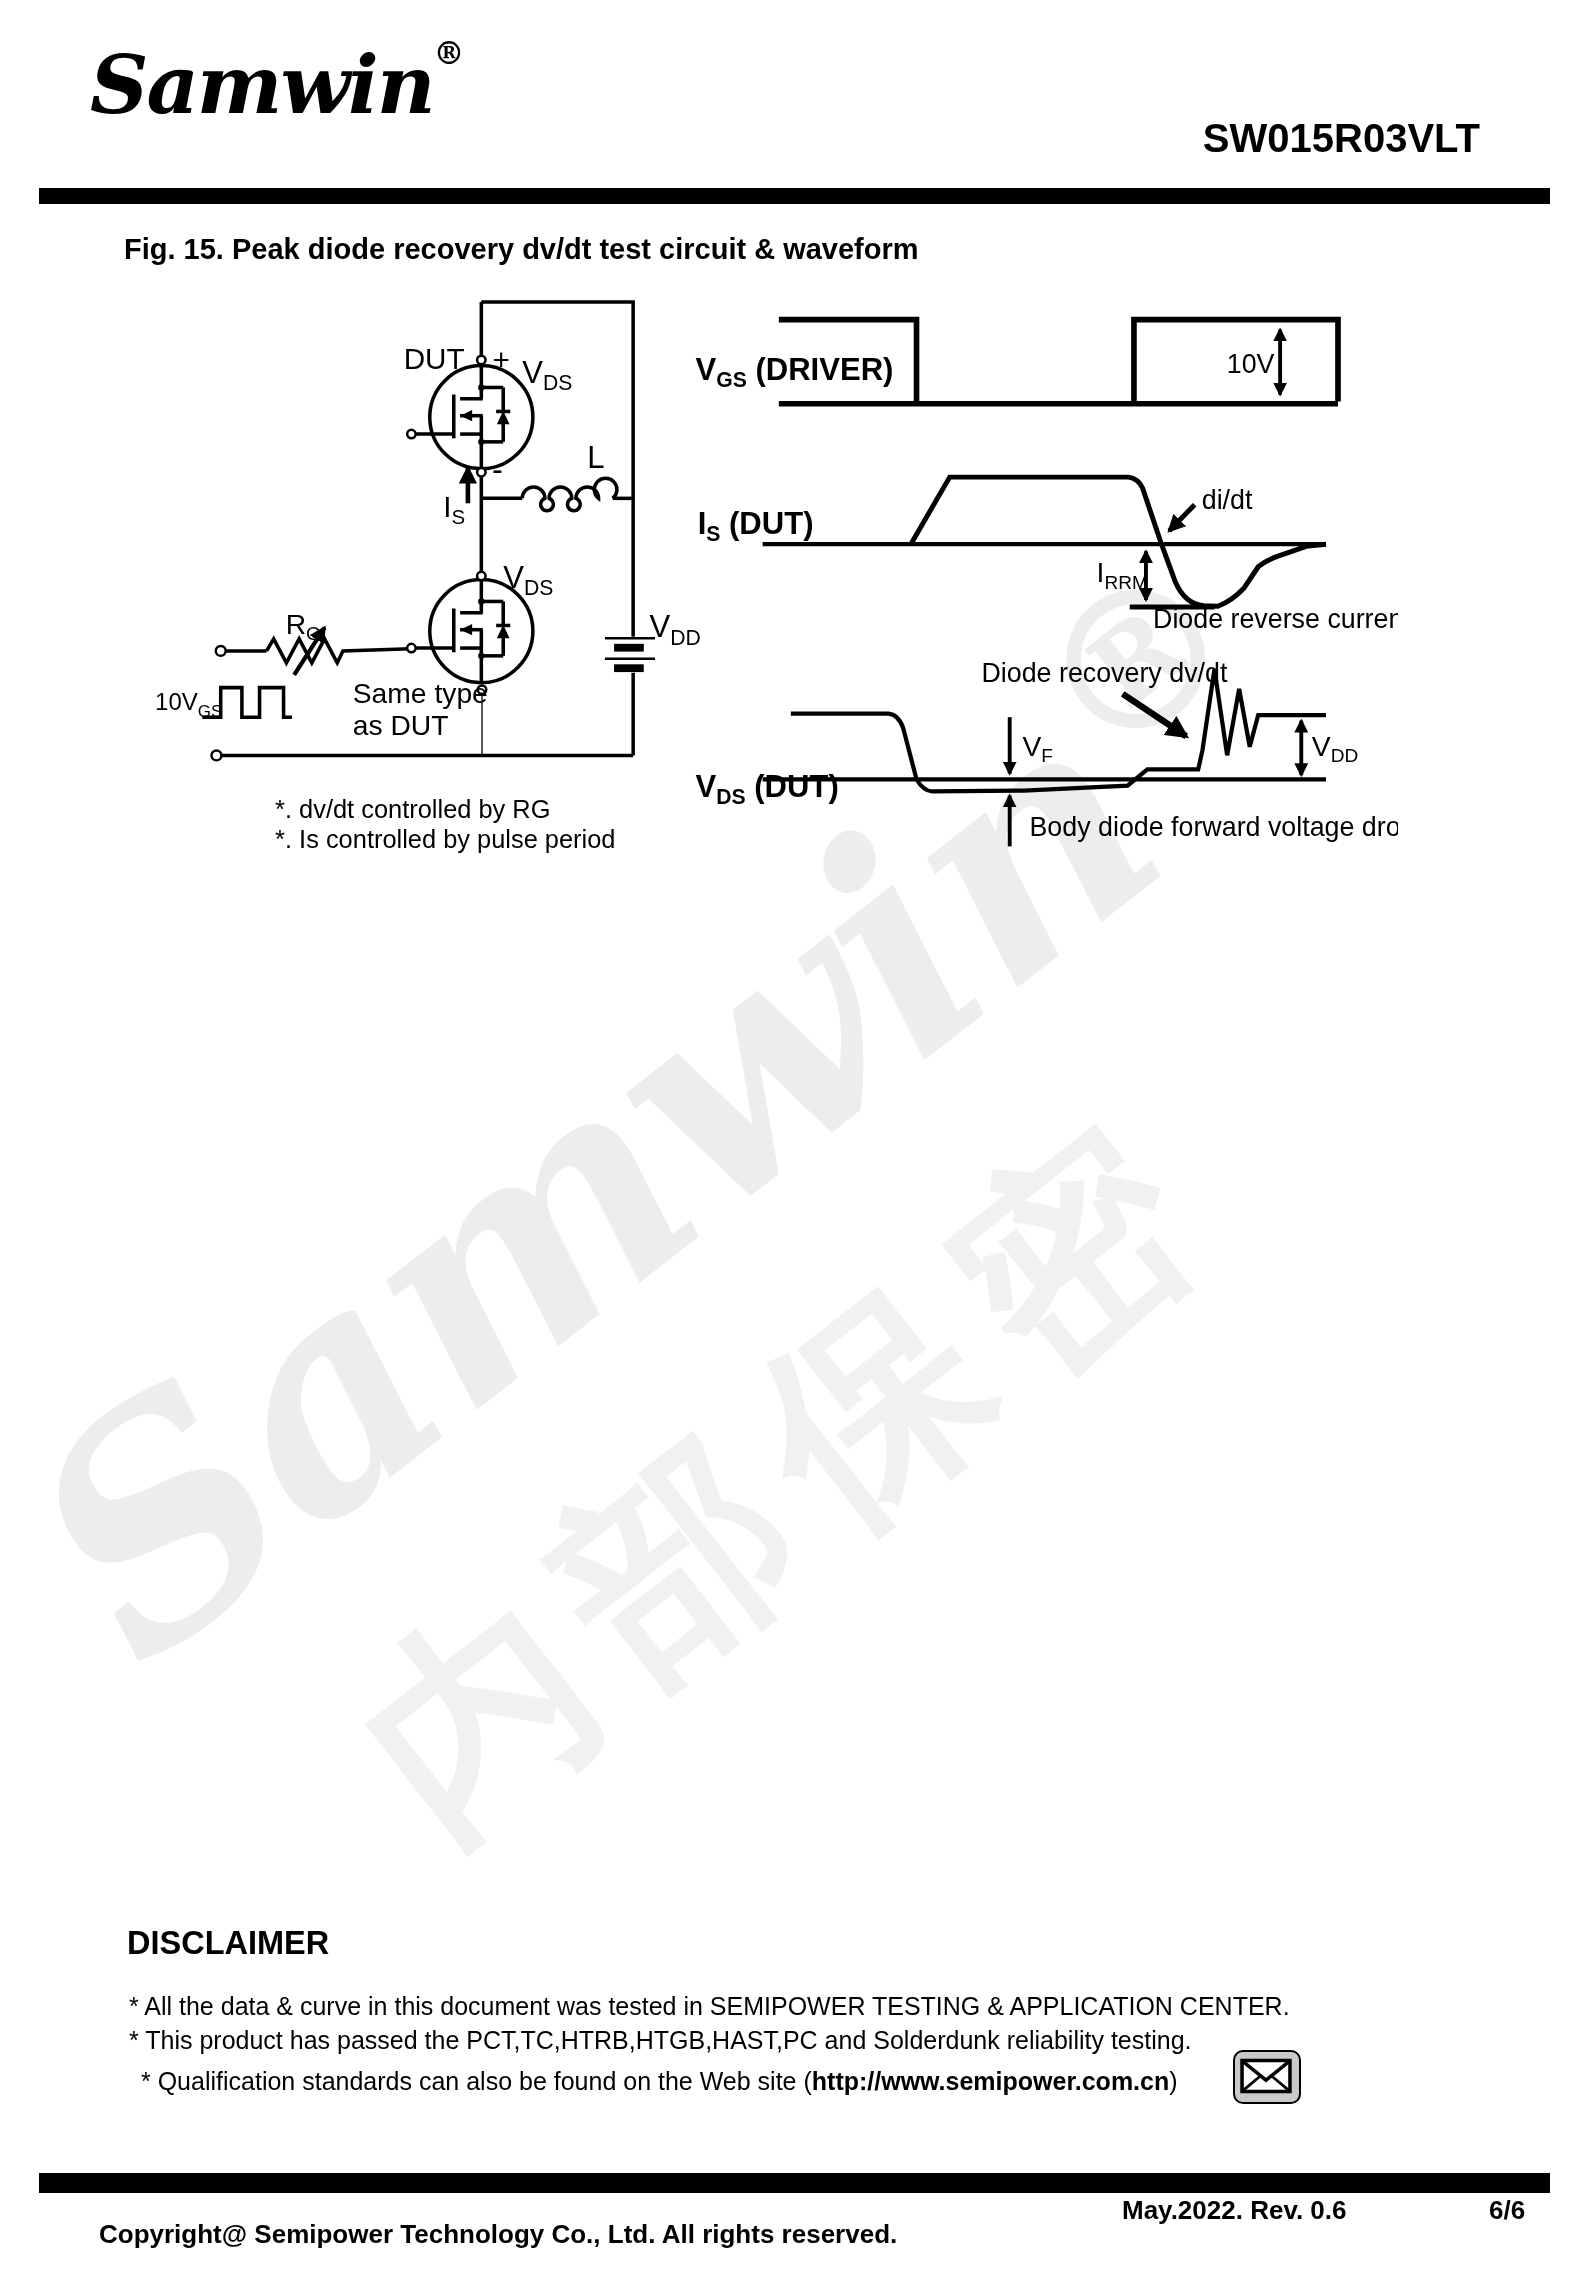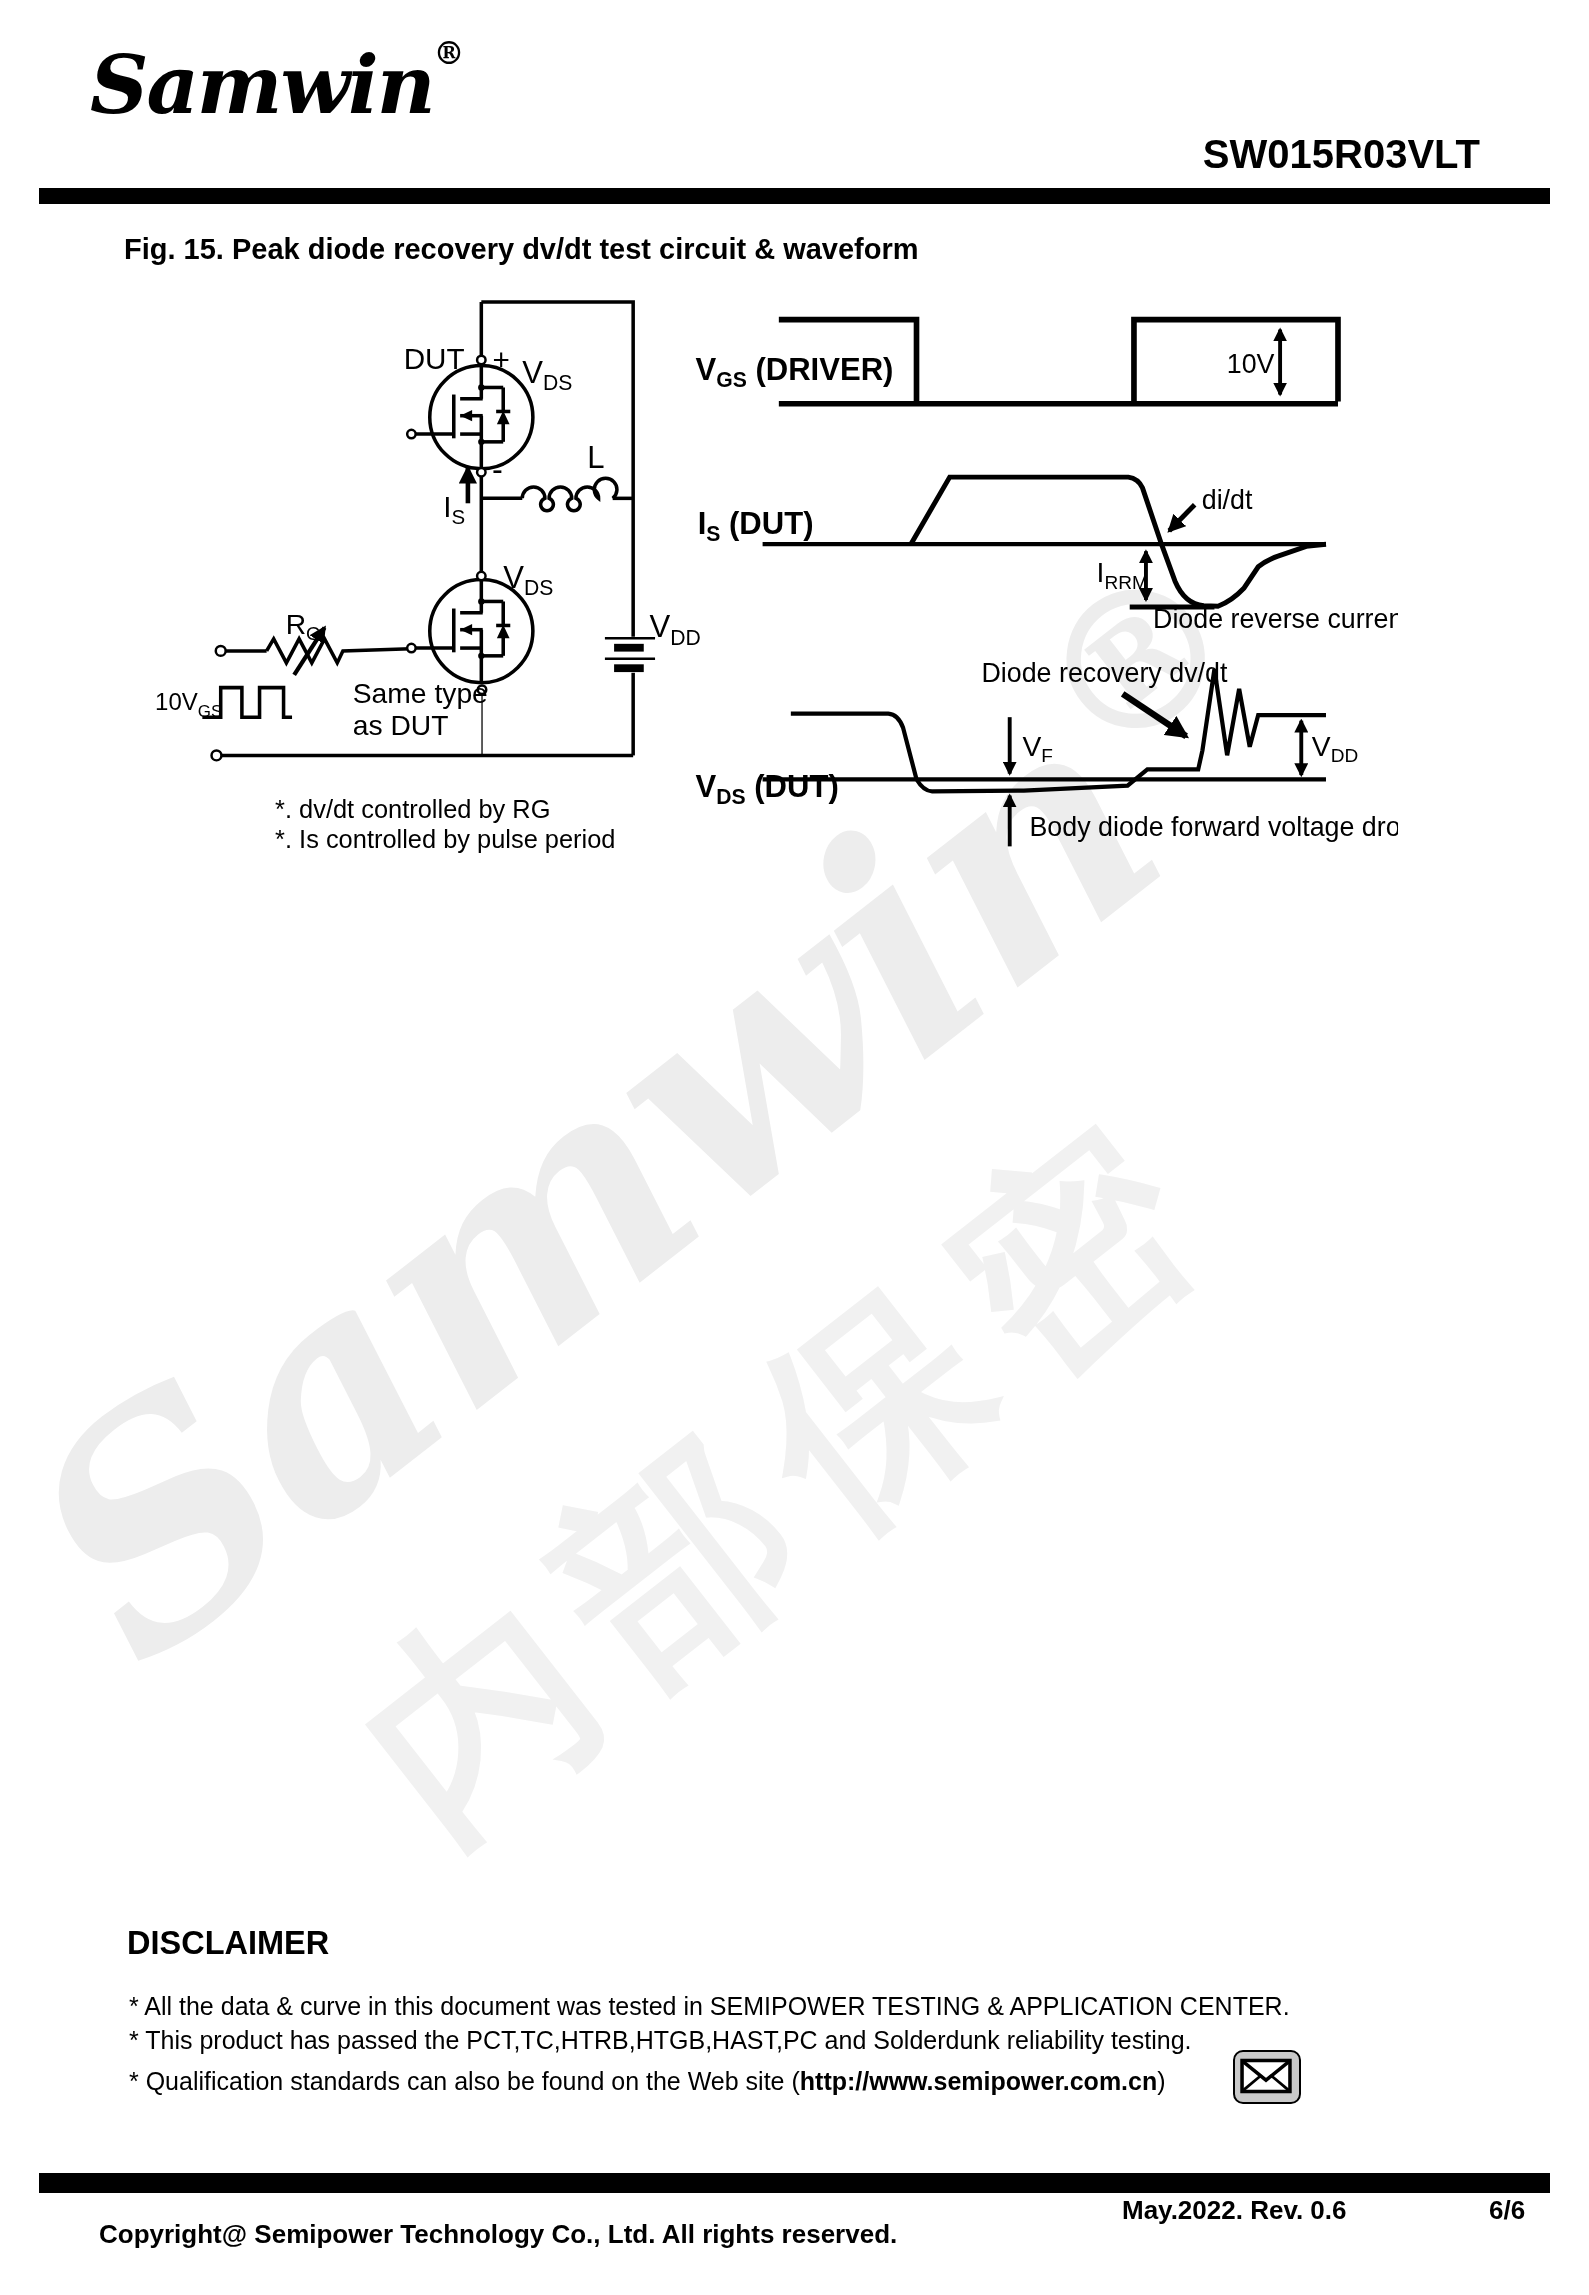--- a/index.html
+++ b/index.html
@@ -11,21 +11,21 @@
   .wm-samwin{left:170px;top:1383px;font-family:"DejaVu Serif",serif;font-style:italic;font-weight:bold;
              font-size:304px;color:#ededed;transform:rotate(-38deg);transform-origin:left bottom;letter-spacing:-4.2px;}
   .wm-samwin .wm-reg{font-size:191px;vertical-align:117px;letter-spacing:0;}
   .wm-cn{left:459px;top:1651px;font-size:219px;color:#f1f1f1;letter-spacing:32px;font-weight:bold;
          transform:rotate(-38deg);transform-origin:left bottom;font-family:"DejaVu Sans",sans-serif;}
   
   .z{z-index:2;}
   .logo{left:90px;top:28px;font-family:"DejaVu Serif",serif;font-style:italic;font-weight:bold;
         font-size:81px;letter-spacing:-2.1px;line-height:1.4;}
   .logo .reg{font-size:31px;vertical-align:49px;font-style:normal;letter-spacing:0;}
-  .partnum{right:109px;top:132px;font-size:40px;font-weight:bold;letter-spacing:0px;}
+  .partnum{right:109px;top:116px;font-size:40px;font-weight:bold;letter-spacing:0px;}
   .rule{left:39px;top:188px;width:1511px;height:16.2px;background:#000;}
   .figtitle{left:124px;top:233px;font-size:29px;font-weight:bold;}
   
   .disc-title{left:127px;top:1925px;font-size:32.5px;font-weight:bold;}
   .dline{left:129px;font-size:25px;white-space:nowrap;}
   .dline b{font-weight:bold;}
   .email-icon{left:1233px;top:2050px;width:68px;height:54px;background:#c9c9c9;border:2.8px solid #000;
               border-radius:10px;box-sizing:border-box;}
   
   .fbar{left:39px;top:2173px;width:1511px;height:20px;background:#000;}
@@ -168,21 +168,21 @@
       <line x1="450" y1="778" x2="450" y2="706" stroke="#000" stroke-width="5.5" marker-end="url(#wah)"></line>
       <text x="478" y="764" font-size="38"><tspan>Body diode forward voltage drop</tspan></text>
       <line x1="863" y1="600" x2="863" y2="677" stroke="#000" stroke-width="5.5" marker-start="url(#wah)" marker-end="url(#wah)"></line>
       <text x="878" y="650" font-size="40"><tspan>V</tspan><tspan font-size="27" dy="9">DD</tspan></text>
     </g>
   </svg>
 
   <div class="abs z disc-title">DISCLAIMER</div>
   <div class="abs z dline" style="top:1979px;margin-top:13px;"><span>* All the data &amp; curve in this document was tested in SEMIPOWER TESTING &amp; APPLICATION CENTER.</span><b></b><span></span></div>
   <div class="abs z dline" style="top:2026px;"><span>* This product has passed the PCT,TC,HTRB,HTGB,HAST,PC and Solderdunk reliability testing.</span><b></b><span></span></div>
-  <div class="abs z dline" style="top:2067px;"><span>* Qualification standards can also be found on the Web site (</span><b>http://www.semipower.com.cn</b><span>)</span></div>
+  <div class="abs z dline" style="top:2067px;margin-left:12px;"><span>* Qualification standards can also be found on the Web site (</span><b>http://www.semipower.com.cn</b><span>)</span></div>
 
   <div class="abs z email-icon">
     <svg width="62" height="48" viewBox="0 0 88 68">
       <rect x="10" y="12" width="68" height="44" fill="#fff" stroke="#000" stroke-width="5"></rect>
       <polyline points="12,14 44,40 76,14" fill="none" stroke="#000" stroke-width="5"></polyline>
       <polyline points="12,54 36,34" fill="none" stroke="#000" stroke-width="4"></polyline>
       <polyline points="76,54 52,34" fill="none" stroke="#000" stroke-width="4"></polyline>
     </svg>
   </div>
 

